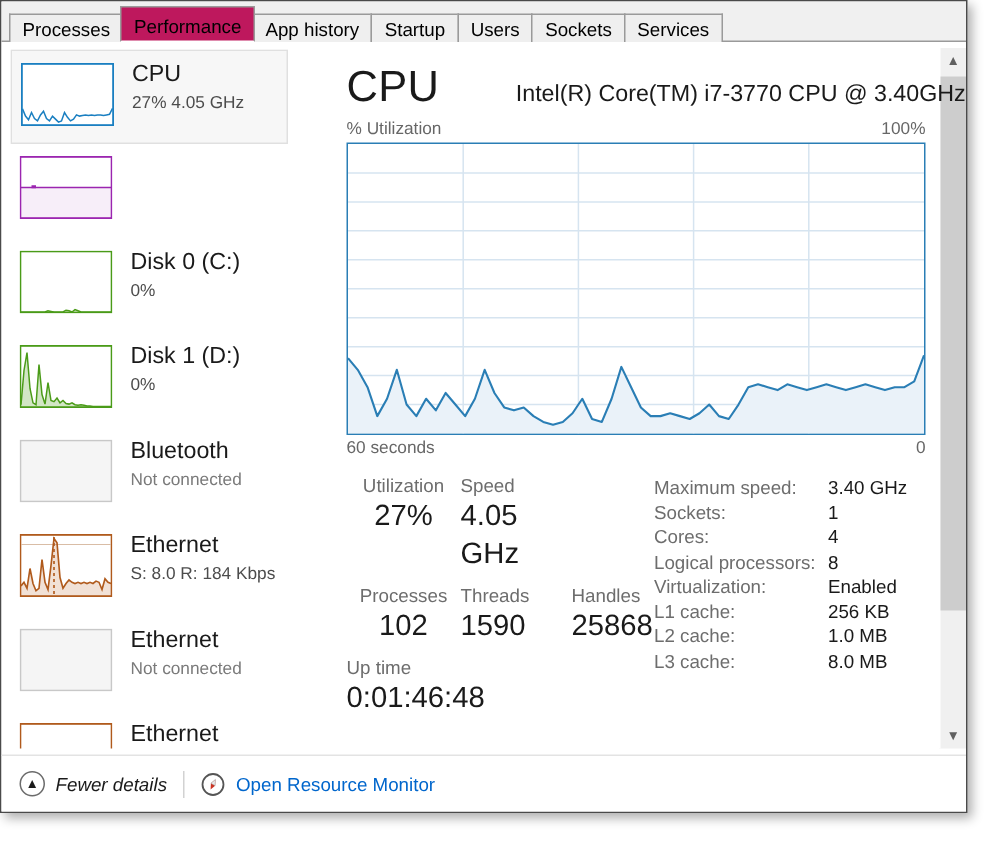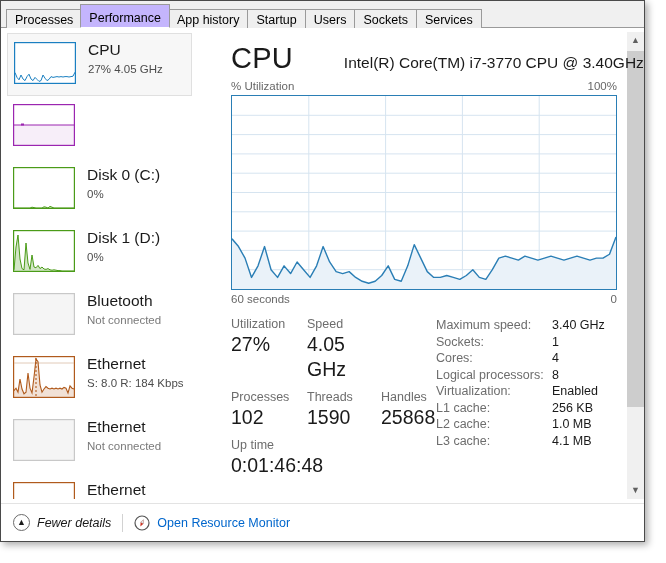--- a/index.html
+++ b/index.html
@@ -47,21 +47,21 @@
     border-bottom: none;
     padding: 2px 8px 3px 8px;
     margin-right: -1px;
     height: 19px;
     line-height: 17px;
     box-sizing: border-box;
     white-space: nowrap;
     cursor: default;
   }
   .tab.active {
-    background: #c4b5fd;
+    background: #be185d;
     height: 24px;
     line-height: 20px;
     padding-top: 3px;
     position: relative;
     z-index: 3;
     margin-left: -1px;
     margin-right: -2px;
     border-bottom: 1px solid #ffffff;
   }
 
@@ -218,21 +218,21 @@
   .stat-lbl {
     font-size: 12.5px;
     color: #6d6d6d;
     line-height: 16px;
   }
   .stat-val {
     font-size: 19.5px;
     color: #1a1a1a;
     line-height: 25px;
   }
-  .c1 { width: 76px; flex: 0 0 auto; }
+  .c1 { width: 76px; flex: 0 0 auto; text-align: center; }
   .c2 { width: 74px; flex: 0 0 auto; }
   .c3 { width: 70px; flex: 0 0 auto; }
   .wfull { width: 205px; }
 
   .stats-right { flex: 1 1 auto; padding-top: 1px; }
   .info-row { display: flex; line-height: 16.5px; }
   .info-lbl {
     font-size: 12.5px;
     color: #6d6d6d;
     width: 116px;
@@ -524,21 +524,21 @@
             <div class="info-row">
               <div class="info-lbl">L1 cache:</div>
               <div class="info-val">256 KB</div>
             </div>
             <div class="info-row">
               <div class="info-lbl">L2 cache:</div>
               <div class="info-val">1.0 MB</div>
             </div>
             <div class="info-row">
               <div class="info-lbl">L3 cache:</div>
-              <div class="info-val">4.1 MB</div>
+              <div class="info-val">8.0 MB</div>
             </div>
           </div>
 
       </div>
 
     </div>
   </div>
 
   <div class="statusbar">
     <div class="fewer">

